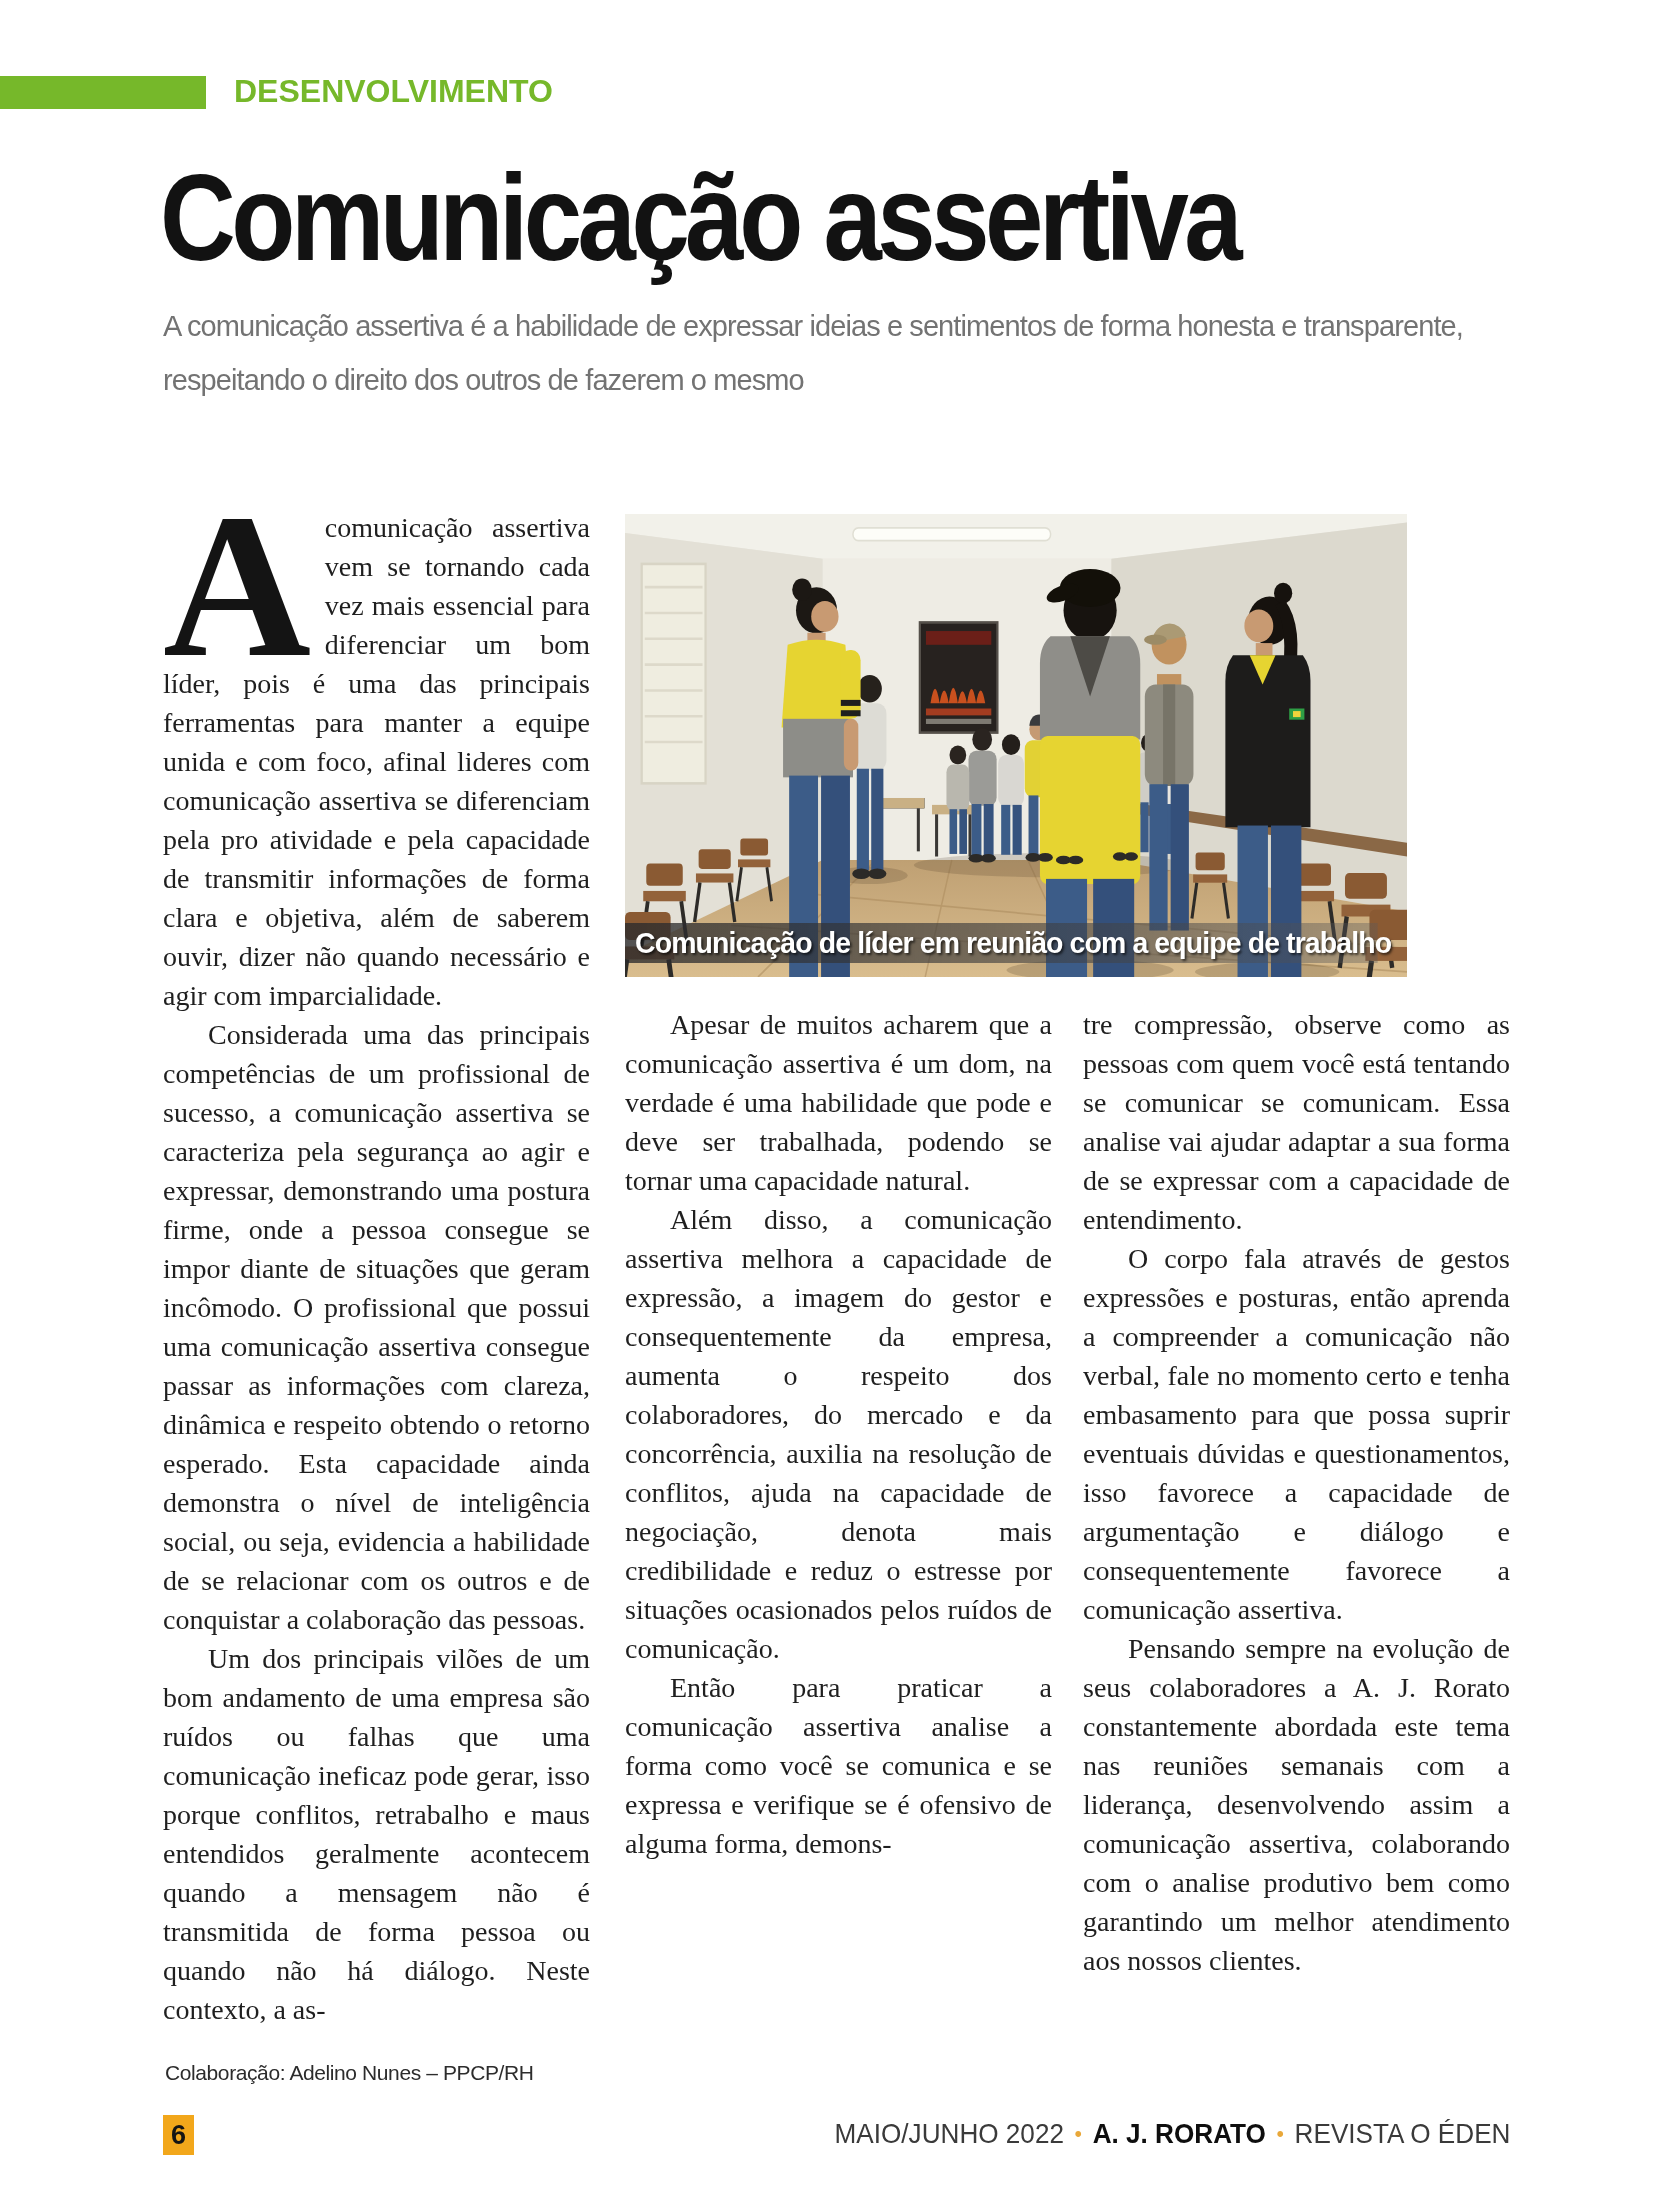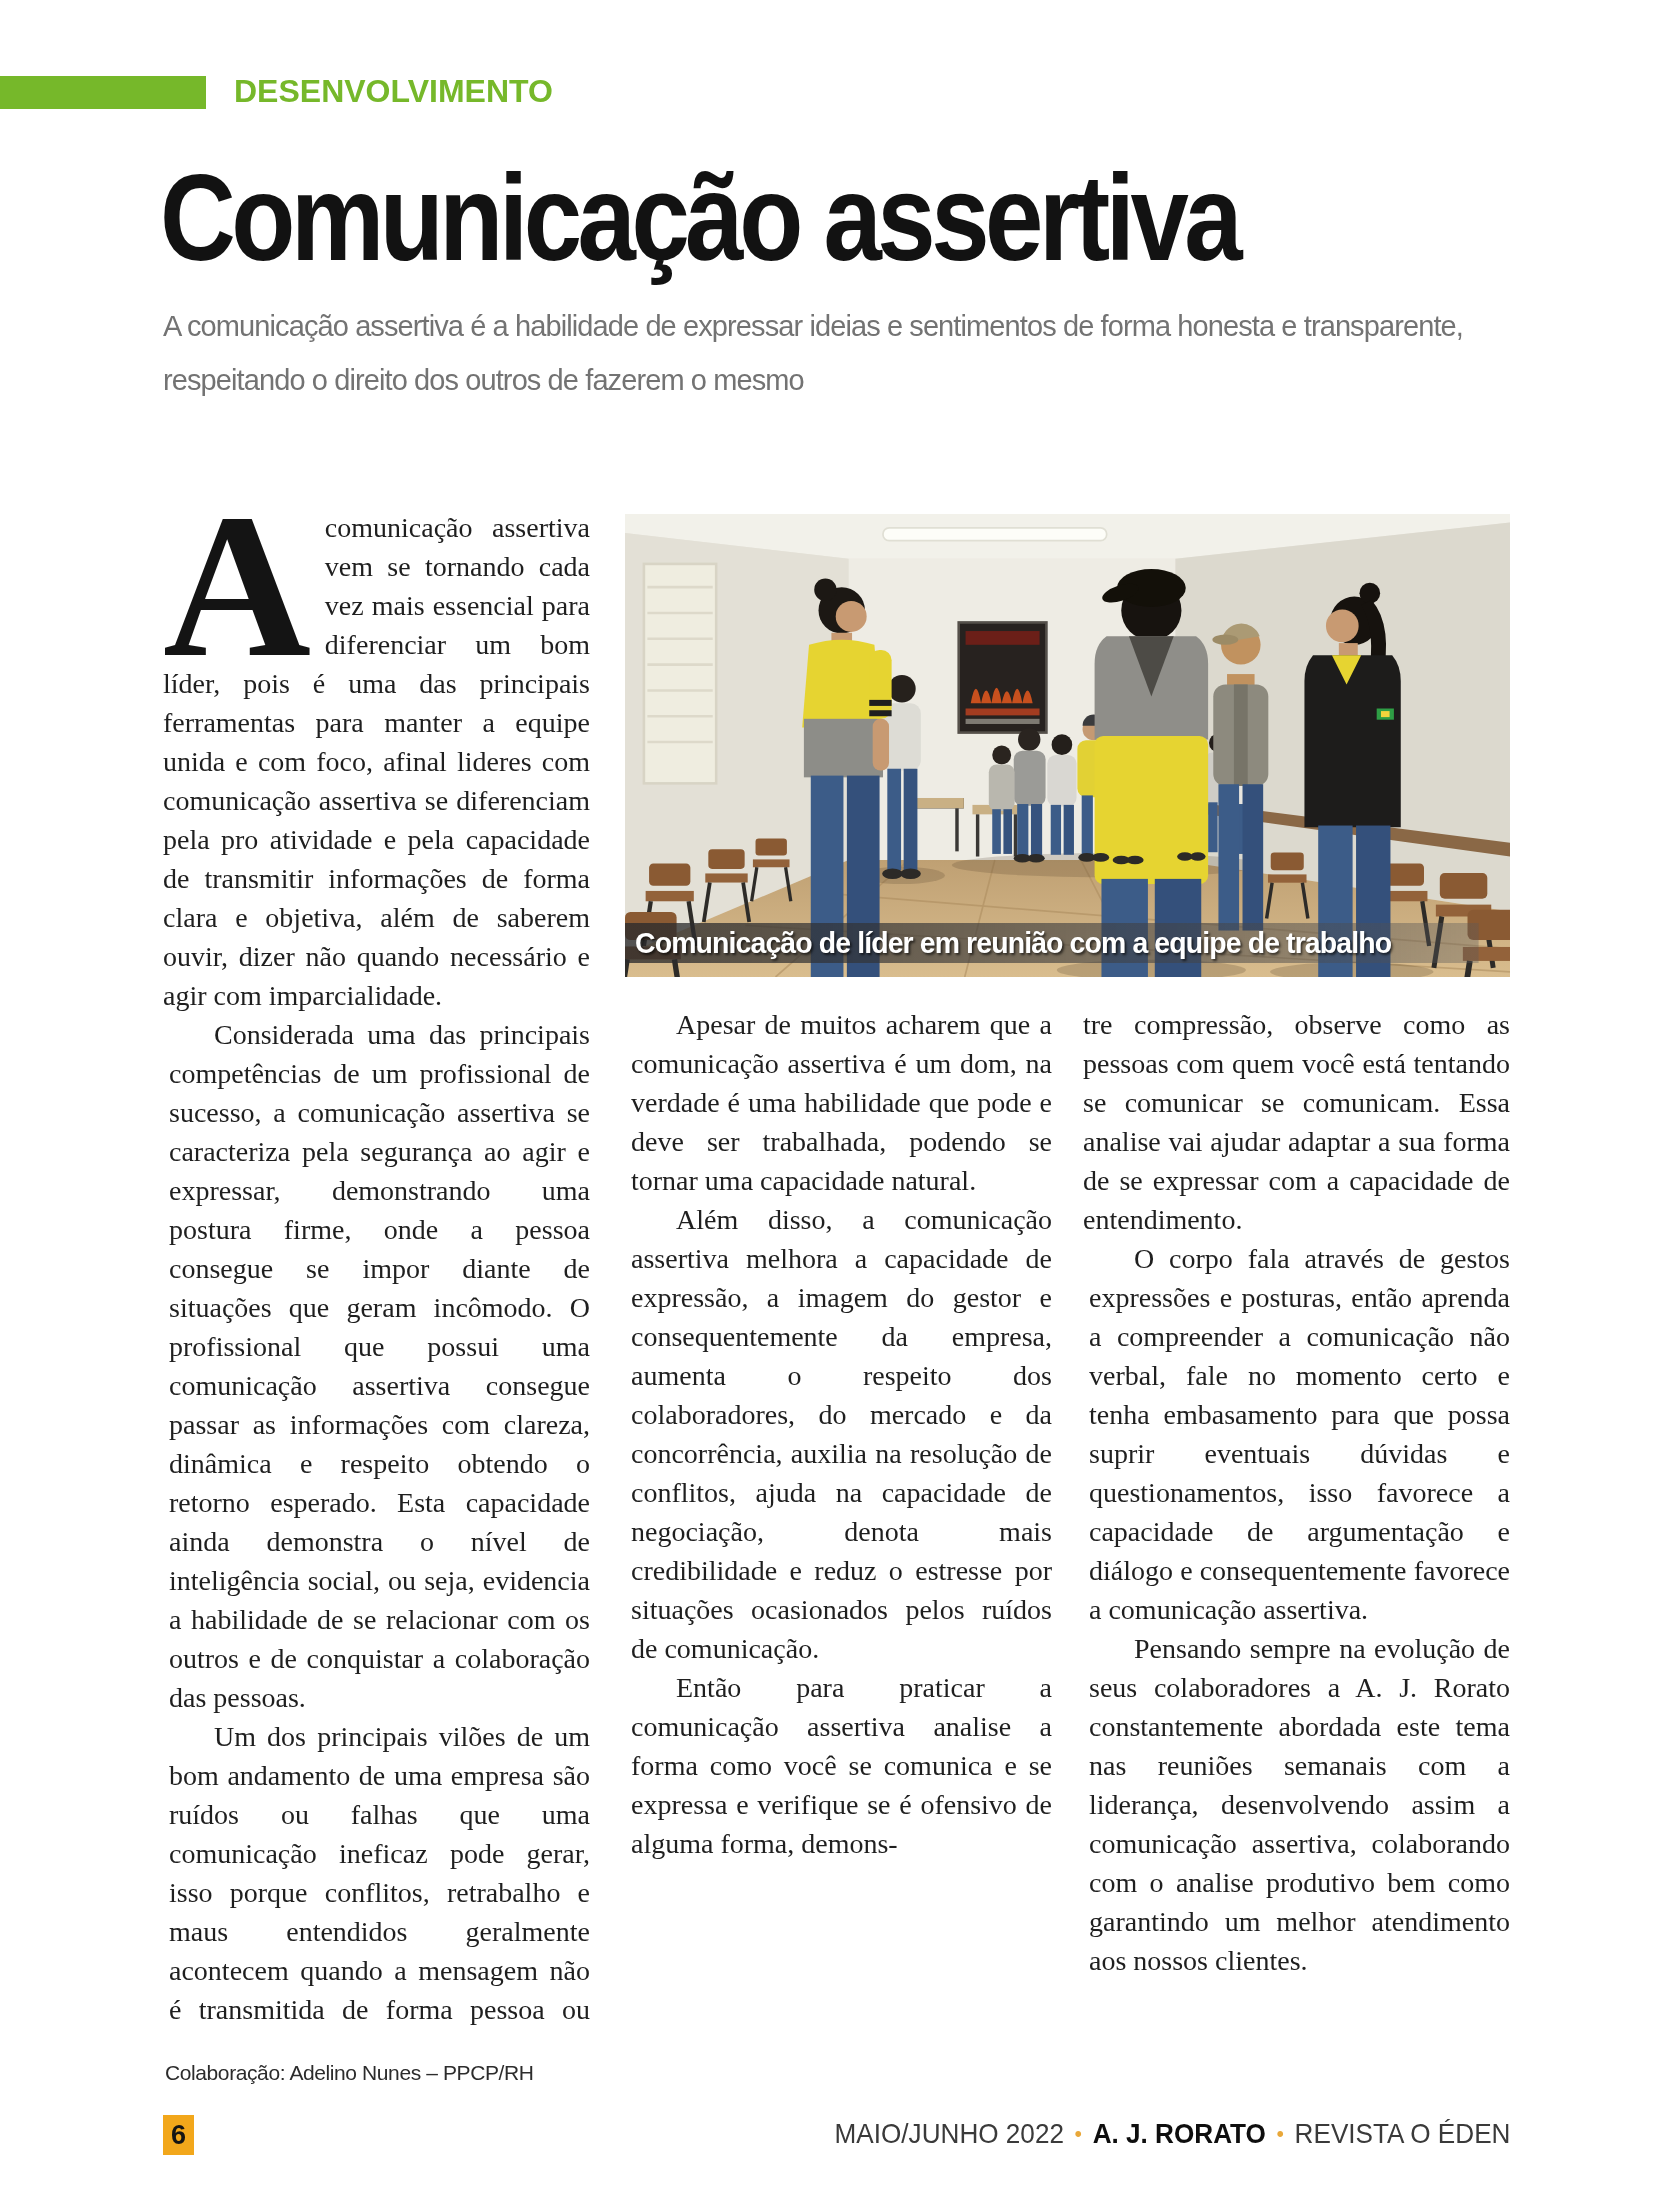--- a/index.html
+++ b/index.html
@@ -23,41 +23,41 @@
     transform:scaleX(.86); transform-origin:left top;
   }
   .subtitle {
     position:absolute; left:163px; top:299px; width:1368px;
     font-family:"Liberation Sans", sans-serif; font-weight:400; font-size:29px;
     line-height:54px; color:#737373; letter-spacing:-0.9px;
   }
 
   
   .photo {
-    position:absolute; left:625px; top:514px; width:885px; height:463px;
+    position:absolute; left:625px; top:514px; width:782px; height:463px;
     background:#8b5cf6; overflow:hidden;
   }
   .photo svg { display:block; width:100%; height:100%; }
   .photo-caption {
     position:absolute; left:0; right:13.8px; bottom:13.8px; height:40px;
     background:linear-gradient(90deg, rgba(42,42,44,.78) 0%, rgba(70,70,72,.55) 70%, rgba(90,90,92,.35) 100%);
     display:flex; align-items:center; padding:0 10.3px;
     font-family:"Liberation Sans", sans-serif; font-weight:700; font-size:29px; color:#ffffff;
     text-shadow:1.7px 1.7px 2.6px rgba(0,0,0,.65); letter-spacing:-0.9px;
     transform:scaleX(.98); transform-origin:left center; white-space:nowrap;
   }
 
   
   .col {
     position:absolute; width:427px; text-align:justify;
     font-family:"Liberation Serif", serif; font-size:28px; line-height:39px; color:#1f1f1f;
     hyphens:auto;
   }
   .col p { text-align:justify; }
-  .col p.indent { text-indent:45px;margin-left:6px; }
+  .col p.indent { text-indent:45px; }
   .col-1 { left:163px;  top:508px;  height:1527px; overflow:hidden; }
   .col-2 { left:625px;  top:1005px; height:1032px; overflow:hidden; }
   .col-3 { left:1083px; top:1005px; height:1032px; overflow:hidden; }
   .dropcap {
     float:left; font-family:"Liberation Serif", serif; font-weight:700;
     font-size:205px; line-height:155px; padding-right:13.8px; color:#141414;
   }
 
   
   .collab {

